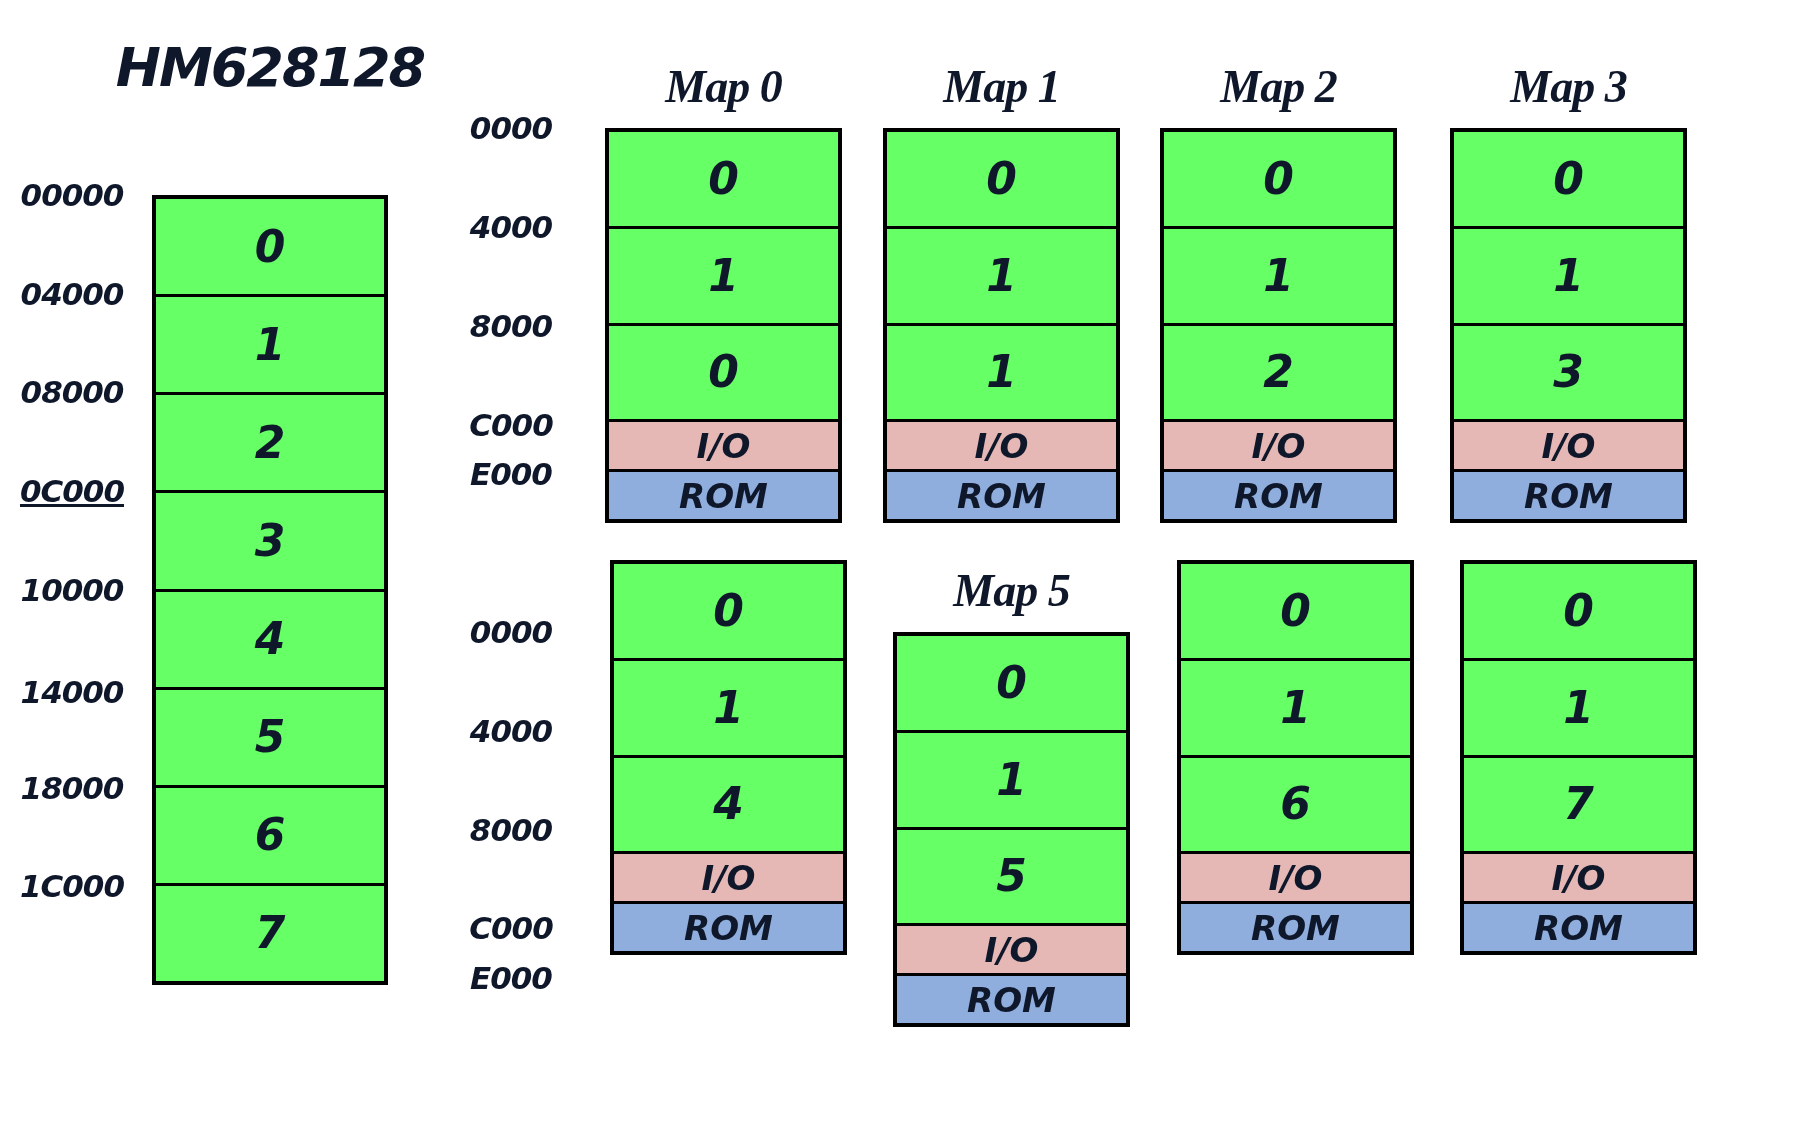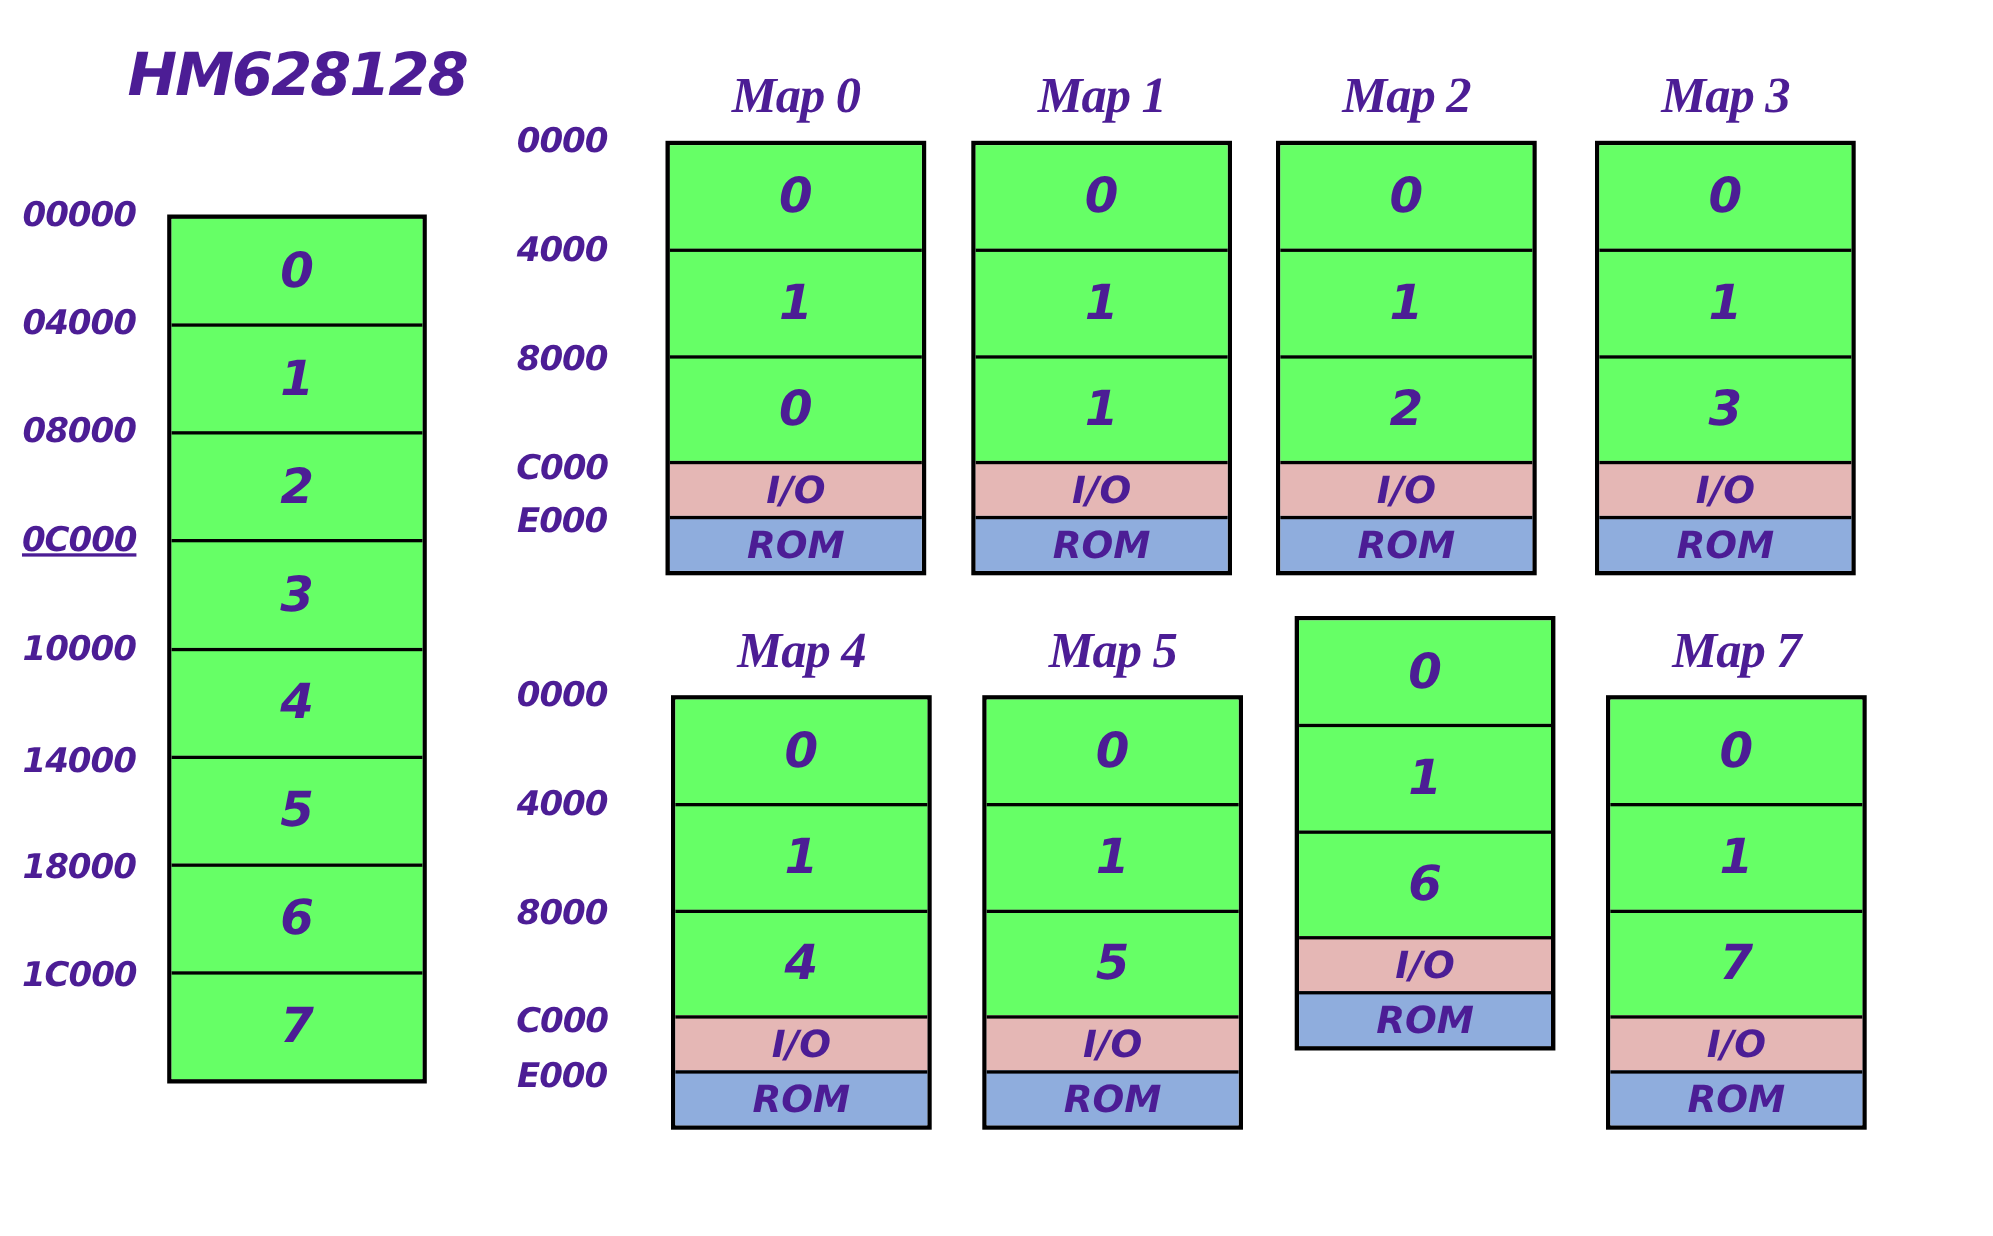--- a/index.html
+++ b/index.html
@@ -2,21 +2,21 @@
 <html style="--background: #FFFFFF; --ram: #66FF66; --io: #E5B7B5; --rom: #8FADDD; --line: #000000;"><head>
 <meta charset="utf-8">
 <style>
   html, body { margin:0; padding:0; background:#ffffff; }
   .canvas {
     position:relative; width:1812px; height:1124px;
     background:var(--background, #ffffff);
     overflow:hidden;
     font-family:"DejaVu Sans", sans-serif;
     font-weight:bold; font-style:italic;
-    color:#4c1d95;
+    color:#0f172a;
   }
   
   .chip-title {
     position:absolute; left:70px; top:36px; width:400px;
     text-align:center; font-size:54px; letter-spacing:-2px; white-space:nowrap;
   }
   .chip-subtitle {
     position:absolute; left:70px; top:100px; width:400px;
     text-align:center; font-size:33px; letter-spacing:-1px; white-space:nowrap;
   }
@@ -123,21 +123,20 @@
       <div class="map-title">Map 3</div>
       <div class="map-box">
         <div class="blk ram">0</div>
         <div class="blk ram">1</div>
         <div class="blk ram">3</div>
         <div class="blk io">I/O</div>
         <div class="blk rom">ROM</div>
       </div>
     </div>
     <div class="map-col" style="left: 610px; top: 560px;">
-      <div class="map-title">Map 4</div>
       <div class="map-box">
         <div class="blk ram">0</div>
         <div class="blk ram">1</div>
         <div class="blk ram">4</div>
         <div class="blk io">I/O</div>
         <div class="blk rom">ROM</div>
       </div>
     </div>
     <div class="map-col" style="left: 893px; top: 560px;">
       <div class="map-title">Map 5</div>
@@ -152,21 +151,20 @@
     <div class="map-col" style="left: 1177px; top: 560px;">
       <div class="map-box">
         <div class="blk ram">0</div>
         <div class="blk ram">1</div>
         <div class="blk ram">6</div>
         <div class="blk io">I/O</div>
         <div class="blk rom">ROM</div>
       </div>
     </div>
     <div class="map-col" style="left: 1460px; top: 560px;">
-      <div class="map-title">Map 7</div>
       <div class="map-box">
         <div class="blk ram">0</div>
         <div class="blk ram">1</div>
         <div class="blk ram">7</div>
         <div class="blk io">I/O</div>
         <div class="blk rom">ROM</div>
       </div>
     </div>
   </div>
 

